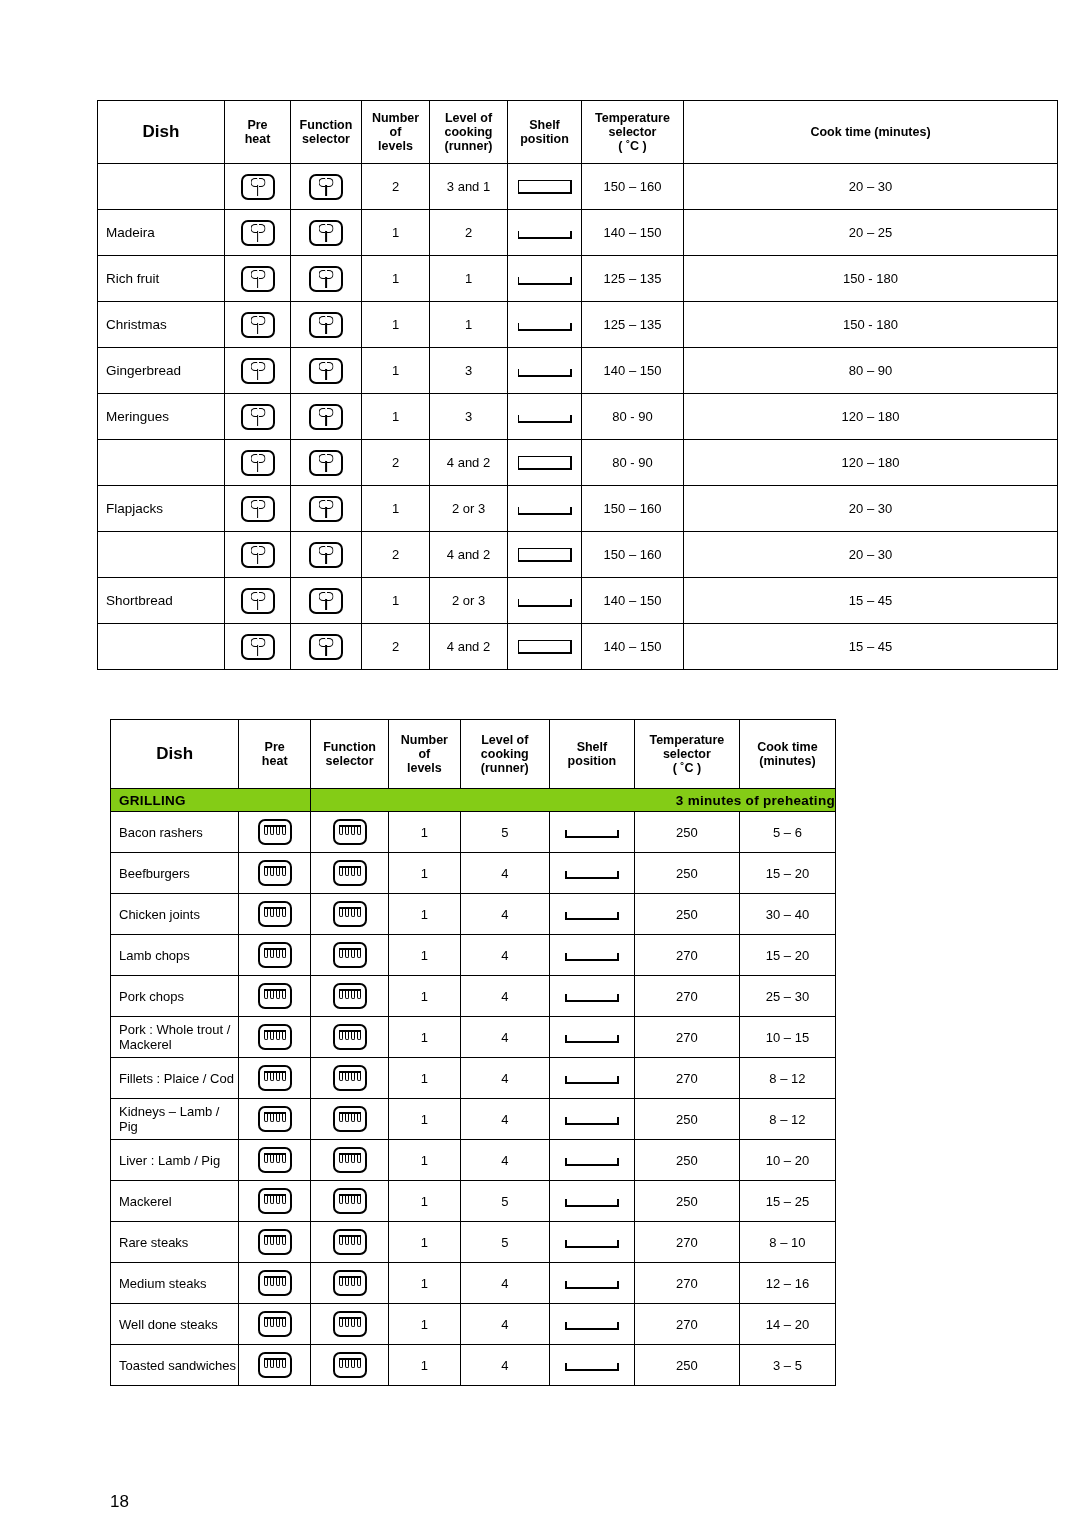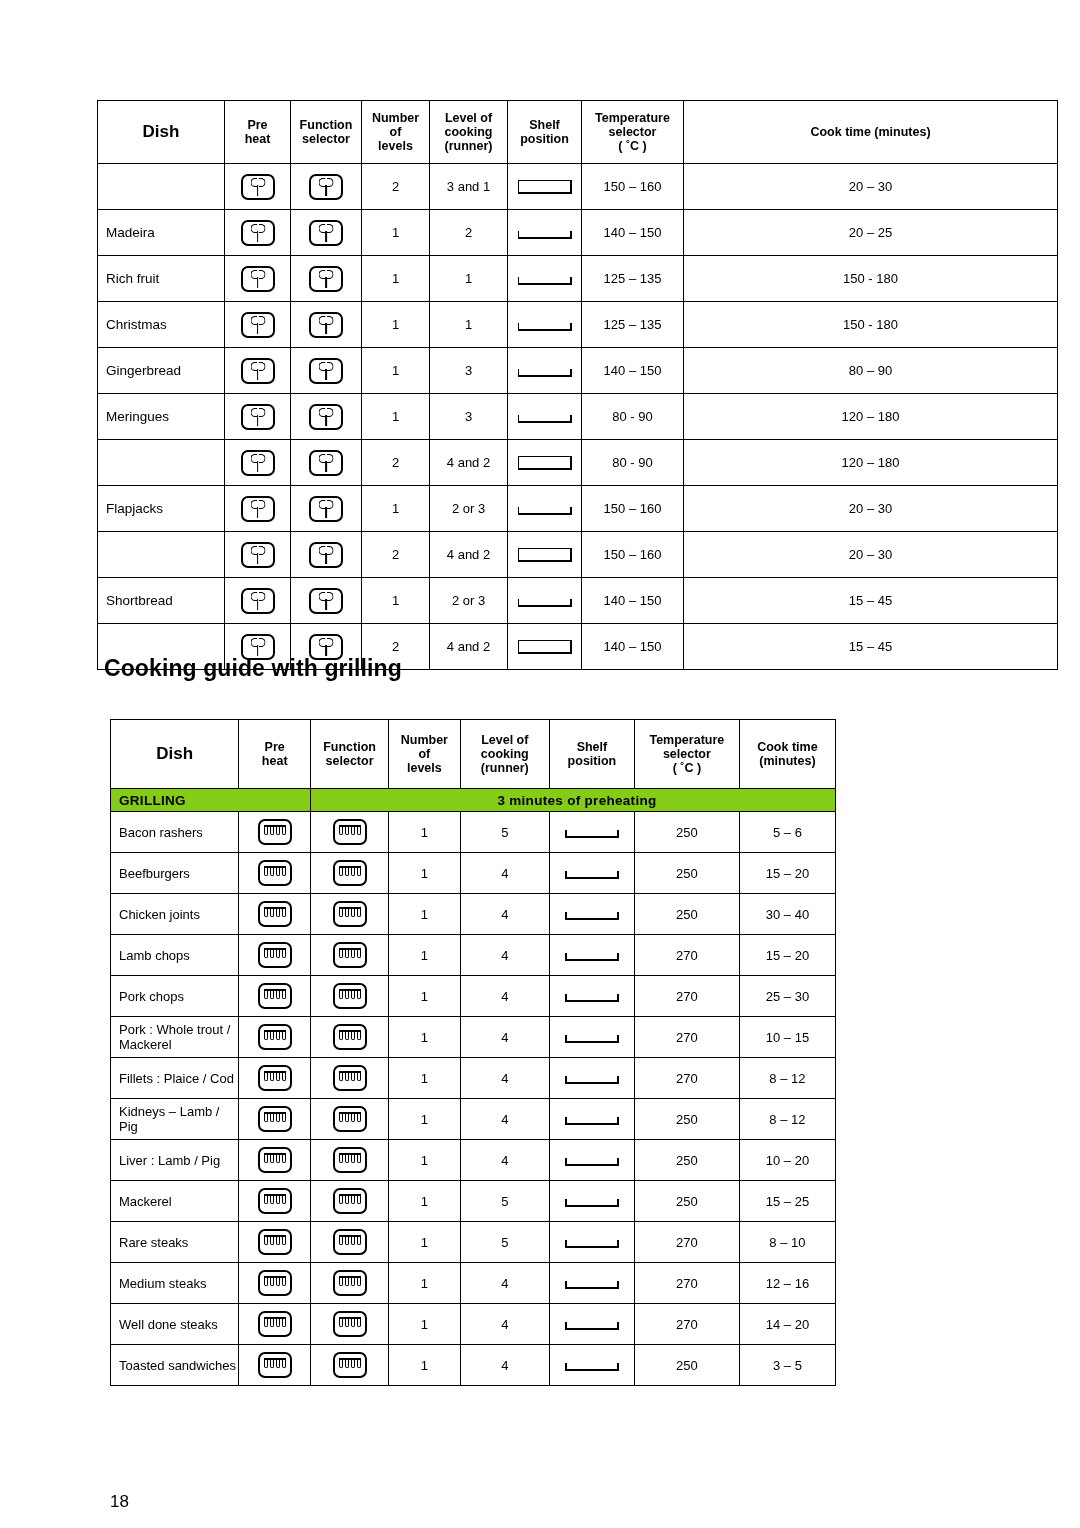--- a/index.html
+++ b/index.html
@@ -361,21 +361,20 @@
           <td><span class="ico ico-fan"><span class="box"></span><span class="y"></span><span class="stem"></span></span></td>
           <td>2</td>
           <td>4 and 2</td>
           <td><span class="shelf shelf-two"><span class="plate top"></span><span class="plate bot"></span><span class="lhook"></span><span class="rhook"></span></span></td>
           <td>140 – 150</td>
           <td>15 – 45</td>
         </tr>
       </tbody>
   </table>
 
-  <div class="h2" style="left:104px; top:655px;">Cooking guide with grilling</div>
 
   <table id="table-grilling">
     <colgroup>
       <col style="width:115px">
       <col style="width:64px">
       <col style="width:70px">
       <col style="width:64px">
       <col style="width:80px">
       <col style="width:76px">
       <col style="width:94px">
@@ -411,21 +410,21 @@
           <span>selector</span><br>
           <span>( ˚C )</span>
         </td>
         <td>
           <span>Cook time</span><br>
           <span>(minutes)</span>
         </td>
       </tr>
       <tr class="bandrow">
         <td class="b1" colspan="2">GRILLING</td>
-        <td colspan="6" style="text-align:center;padding-left:8px;">3 minutes of preheating</td>
+        <td colspan="6" style="text-align:right;padding-left:8px;">3 minutes of preheating</td>
       </tr>
     <tr>
           <td class="dish">Bacon rashers</td>
           <td><span class="ico ico-grill"><span class="box"></span><span class="bar"></span><span class="zig">
                 <span></span>
                 <span></span>
                 <span></span>
                 <span></span>
               </span></span></td>
           <td><span class="ico ico-grill"><span class="box"></span><span class="bar"></span><span class="zig">

